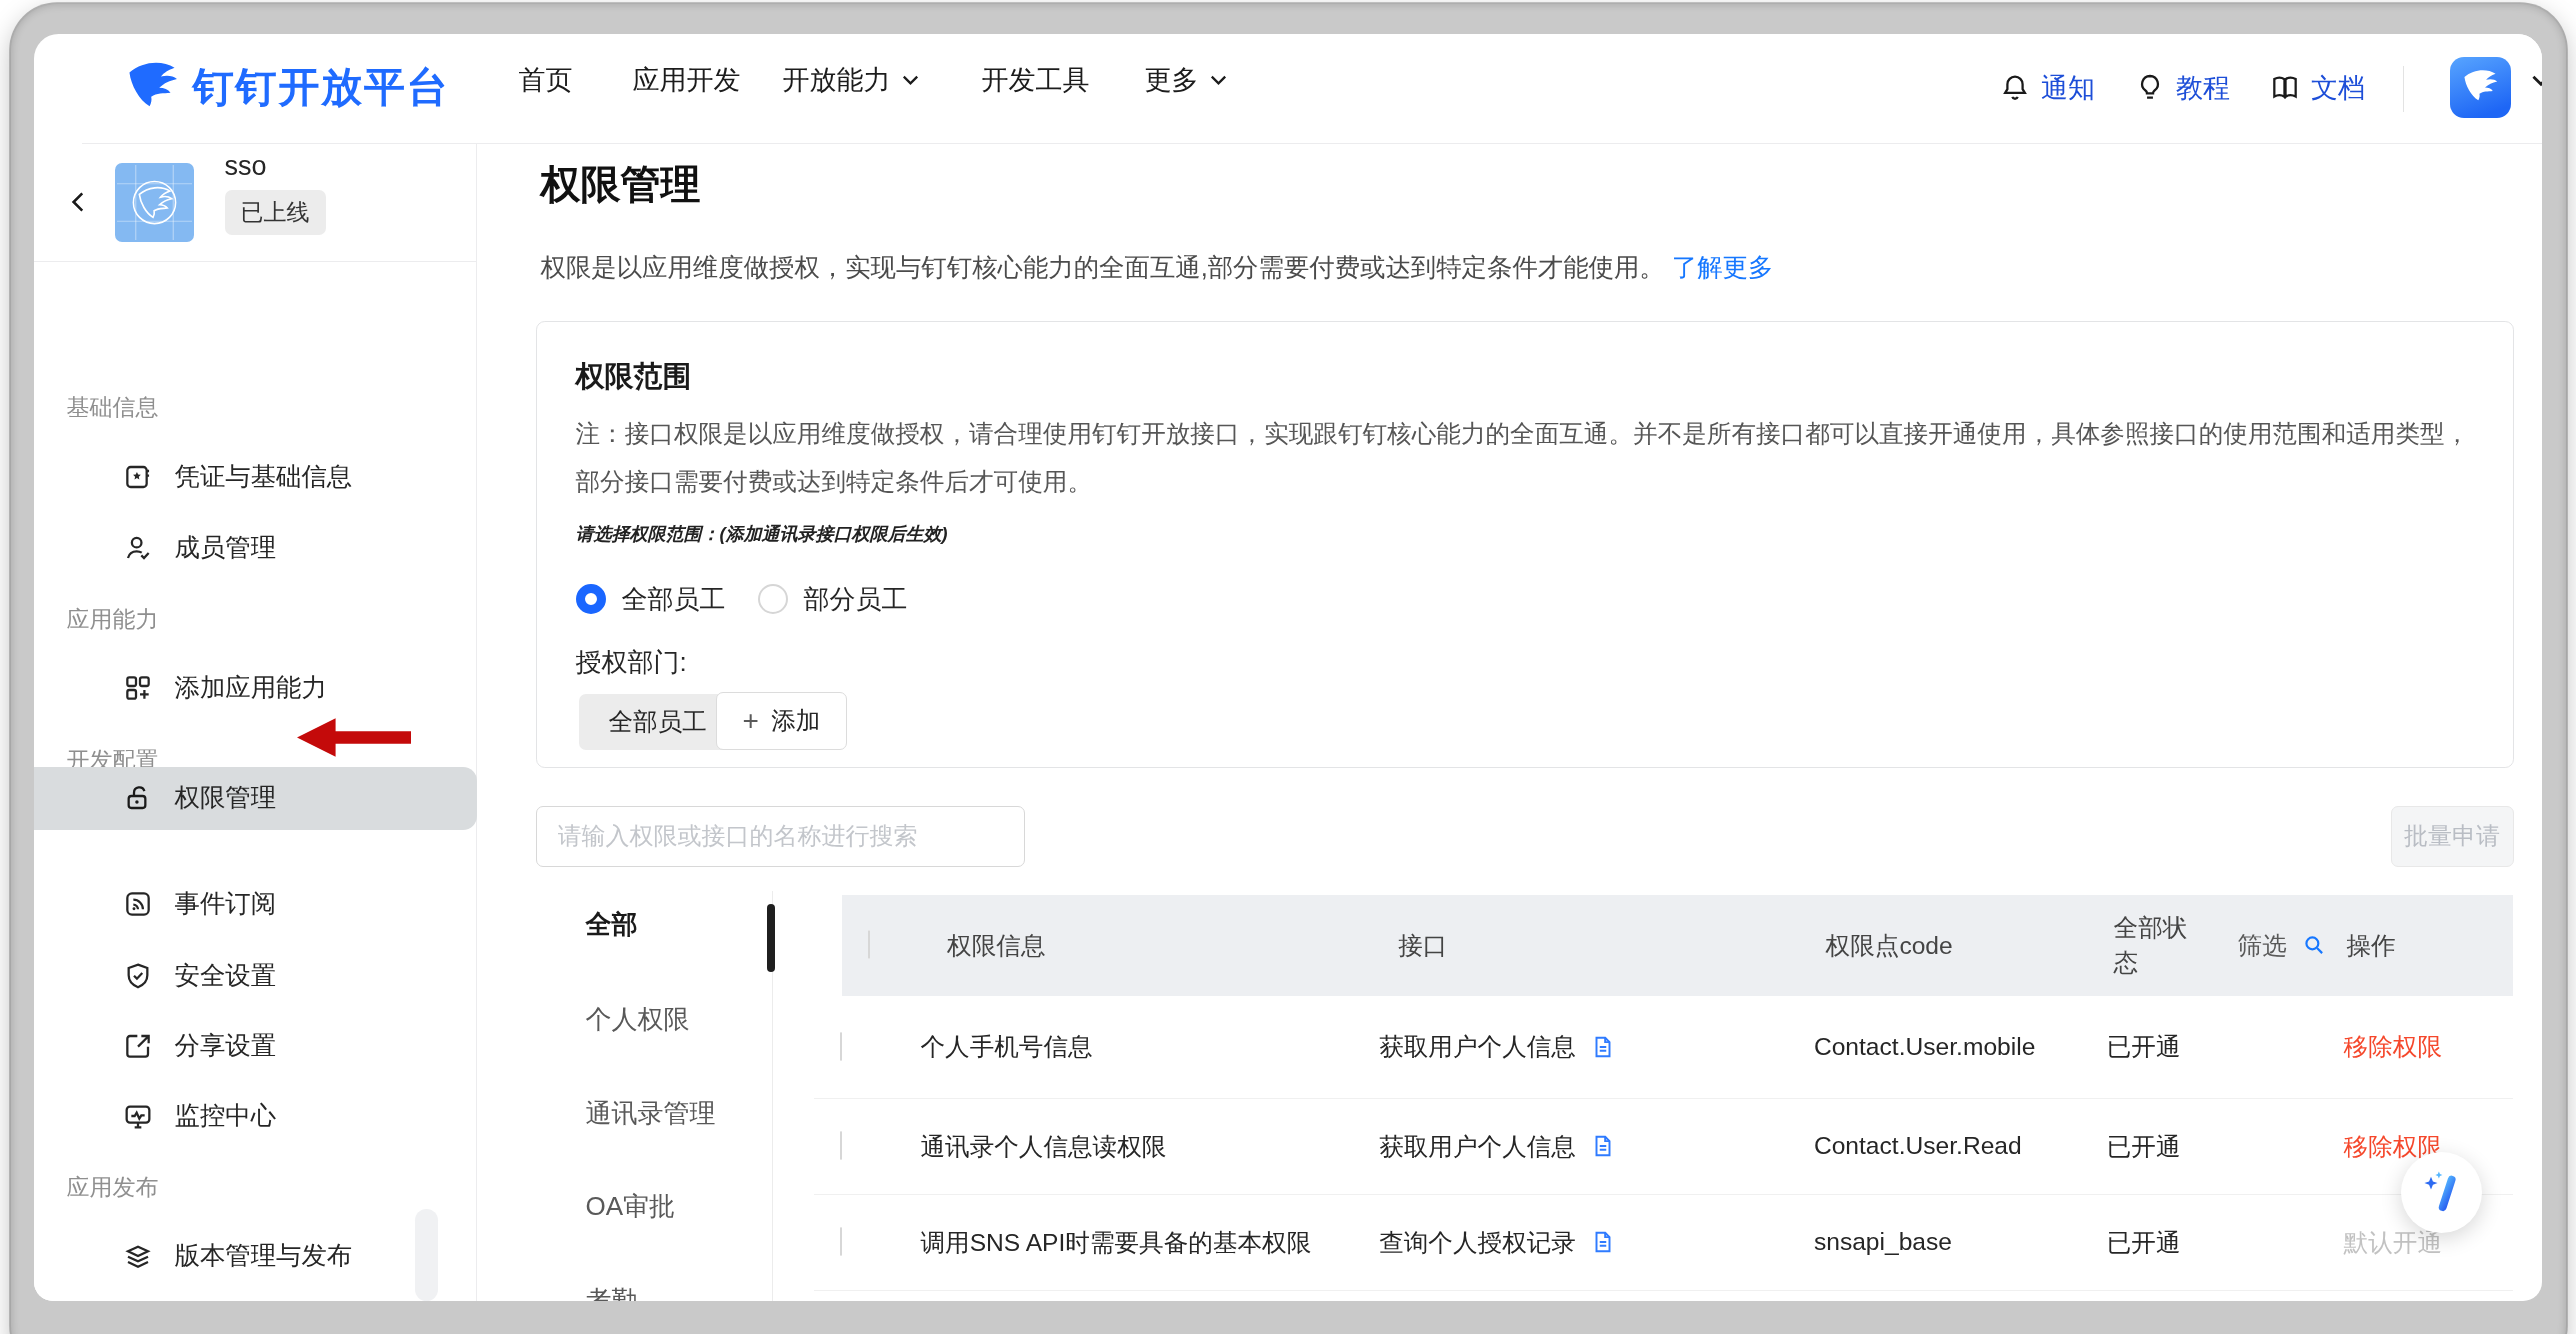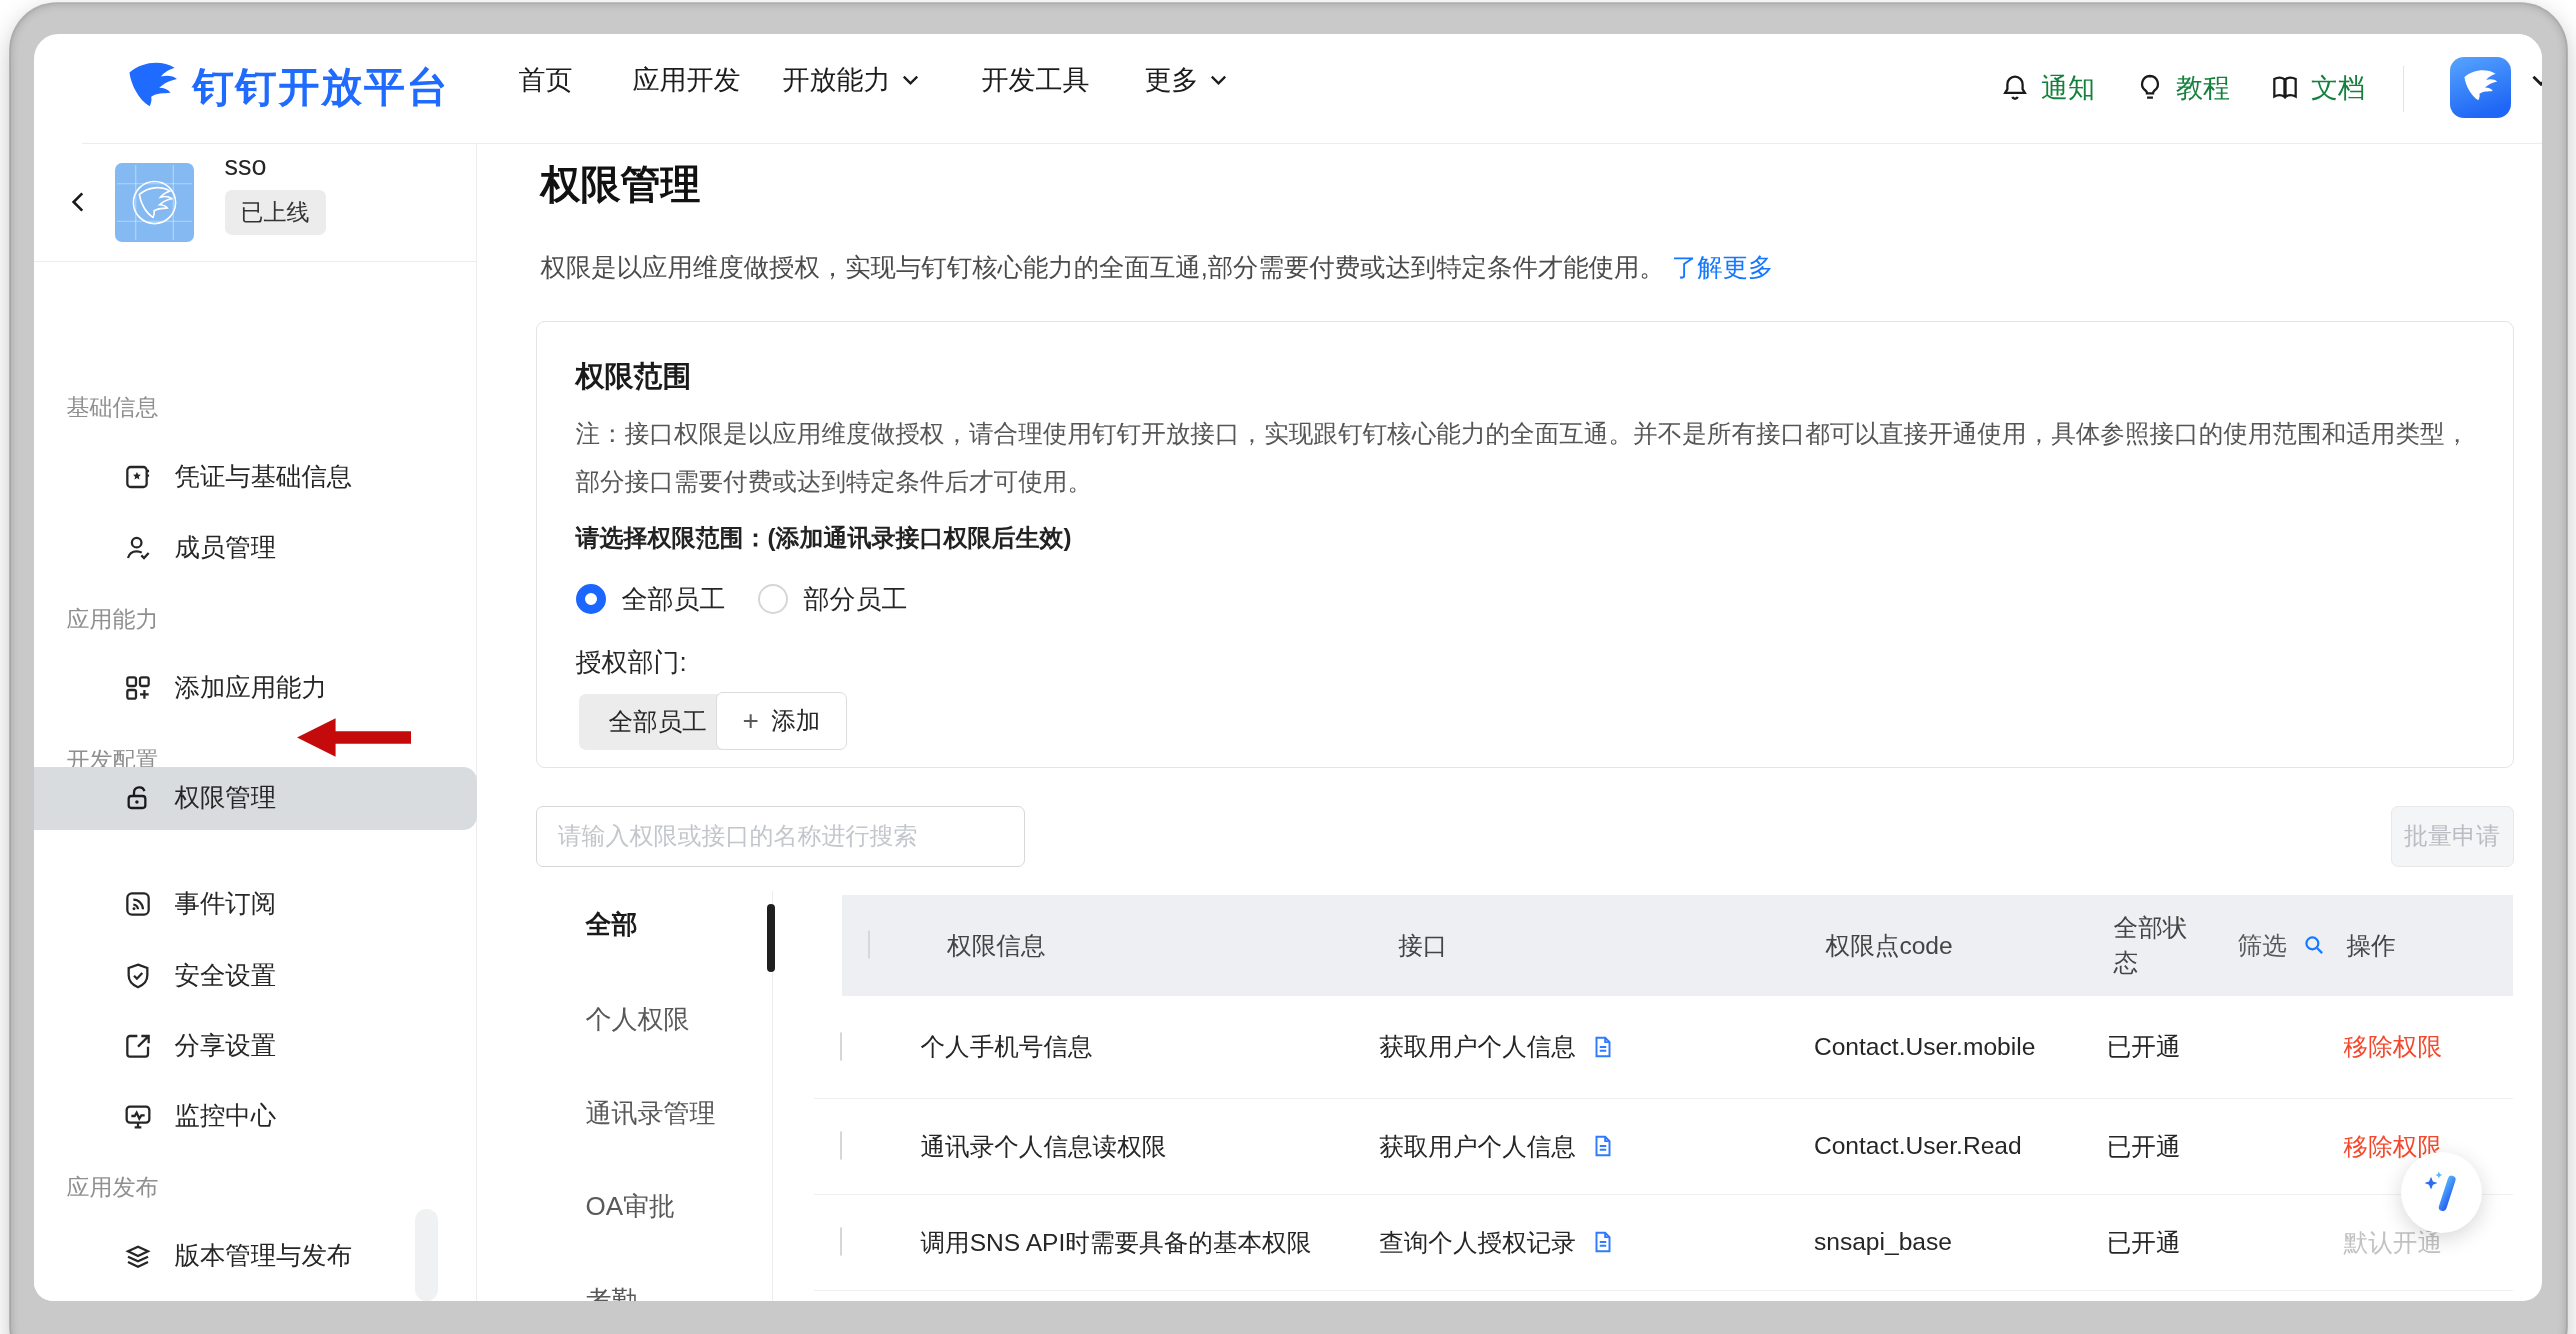--- a/index.html
+++ b/index.html
@@ -14,21 +14,21 @@
     border-radius:24.6px 24.6px 19px 19px; background:#ffffff; overflow:hidden; }
 
   
   .topnav { position:absolute; left:0; top:0; width:2508px; height:110px; background:#fff;
     border-bottom:1.8px solid #ececee;margin-left:48px; }
   .logo-wrap { position:absolute; left:41px; top:24.6px; display:flex; align-items:center; gap:12.3px; }
   .logo-text { font-size:41px; font-weight:900; color:#1f6bff; letter-spacing:1.8px; }
   .nav-item { position:absolute; top:0; height:92px; display:flex; align-items:center; gap:8.8px;
     font-size:27px; color:#1c1c1c; font-weight:500; cursor:pointer; }
   .nav-right { position:absolute; top:0; height:108px; display:flex; align-items:center; gap:10.5px;
-    font-size:27px; color:#15803d; cursor:pointer; }
+    font-size:27px; color:#1d4ed8; cursor:pointer; }
   .nav-divider { position:absolute; left:2321px; top:32px; width:1.8px; height:46px; background:#e3e3e3; }
   .nav-avatar { position:absolute; left:2368px; top:23px; width:61px; height:61px; border-radius:14px;
     background:linear-gradient(160deg,#58a5ff 0%,#1e66f5 85%); display:flex; align-items:center; justify-content:center; cursor:pointer; }
 
   
   .sidebar { position:absolute; left:0; top:110px; width:443px; height:1157px; background:#fff;
     border-right:1.8px solid #ececee; }
   .side-head-divider { position:absolute; left:0; top:117px; width:443px; height:1.8px; background:#ececee; }
   .back-btn { position:absolute; left:26px; top:32px; width:39px; height:53px; display:flex; align-items:center; justify-content:center; cursor:pointer; }
   .app-avatar { position:absolute; left:81px; top:19px; width:79px; height:79px; background:#84b9f2; border-radius:7px;
@@ -48,21 +48,21 @@
 
   
   .page-title { position:absolute; left:507px; top:123px; font-size:40px; font-weight:700; color:#111; }
   .page-desc { position:absolute; left:507px; top:217px; font-size:25.4px; color:#4b4b4b; }
   .link { color:#1677ff; cursor:pointer; }
 
   .scope-card { position:absolute; left:502px; top:287px; width:1978px; height:447px;
     border:1.8px solid #e3e4e6; border-radius:8.8px; background:#fff; }
   .scope-title { position:absolute; left:39px; top:35px; font-size:29px; font-weight:700; color:#1a1a1a; }
   .scope-note { position:absolute; left:39px; font-size:24.6px; color:#565656; }
-  .scope-select { position:absolute; left:39px; top:200px; font-size:24px; font-weight:700; color:#222; }
+  .scope-select { position:absolute; left:39px; top:200px; font-size:18px; font-weight:700; color:#222;font-style:italic; }
   .radio-row { position:absolute; left:39px; top:260px; display:flex; align-items:center; gap:32px; }
   .radio { width:30px; height:30px; border-radius:50%; }
   .radio.on { border:9.6px solid #1a66ff; background:#fff; }
   .radio.off { border:2.6px solid #d6d6d6; background:#fff; }
   .radio-label { font-size:26px; color:#262626; margin-left:-16px; }
   .dept-label { position:absolute; left:39px; top:323px; font-size:26px; color:#262626; }
   .dept-tag { position:absolute; left:42px; top:372px; height:56px; background:#ececec; border-radius:7px;
     display:flex; align-items:center; padding:0 30px; font-size:24.6px; color:#262626; }
   .add-btn { position:absolute; left:179px; top:370px; height:58px; background:#fff; border:1.8px solid #dcdcdc; border-radius:7px;
     display:flex; align-items:center; gap:12.3px; padding:0 26px; font-size:24.6px; color:#262626; cursor:pointer; }

